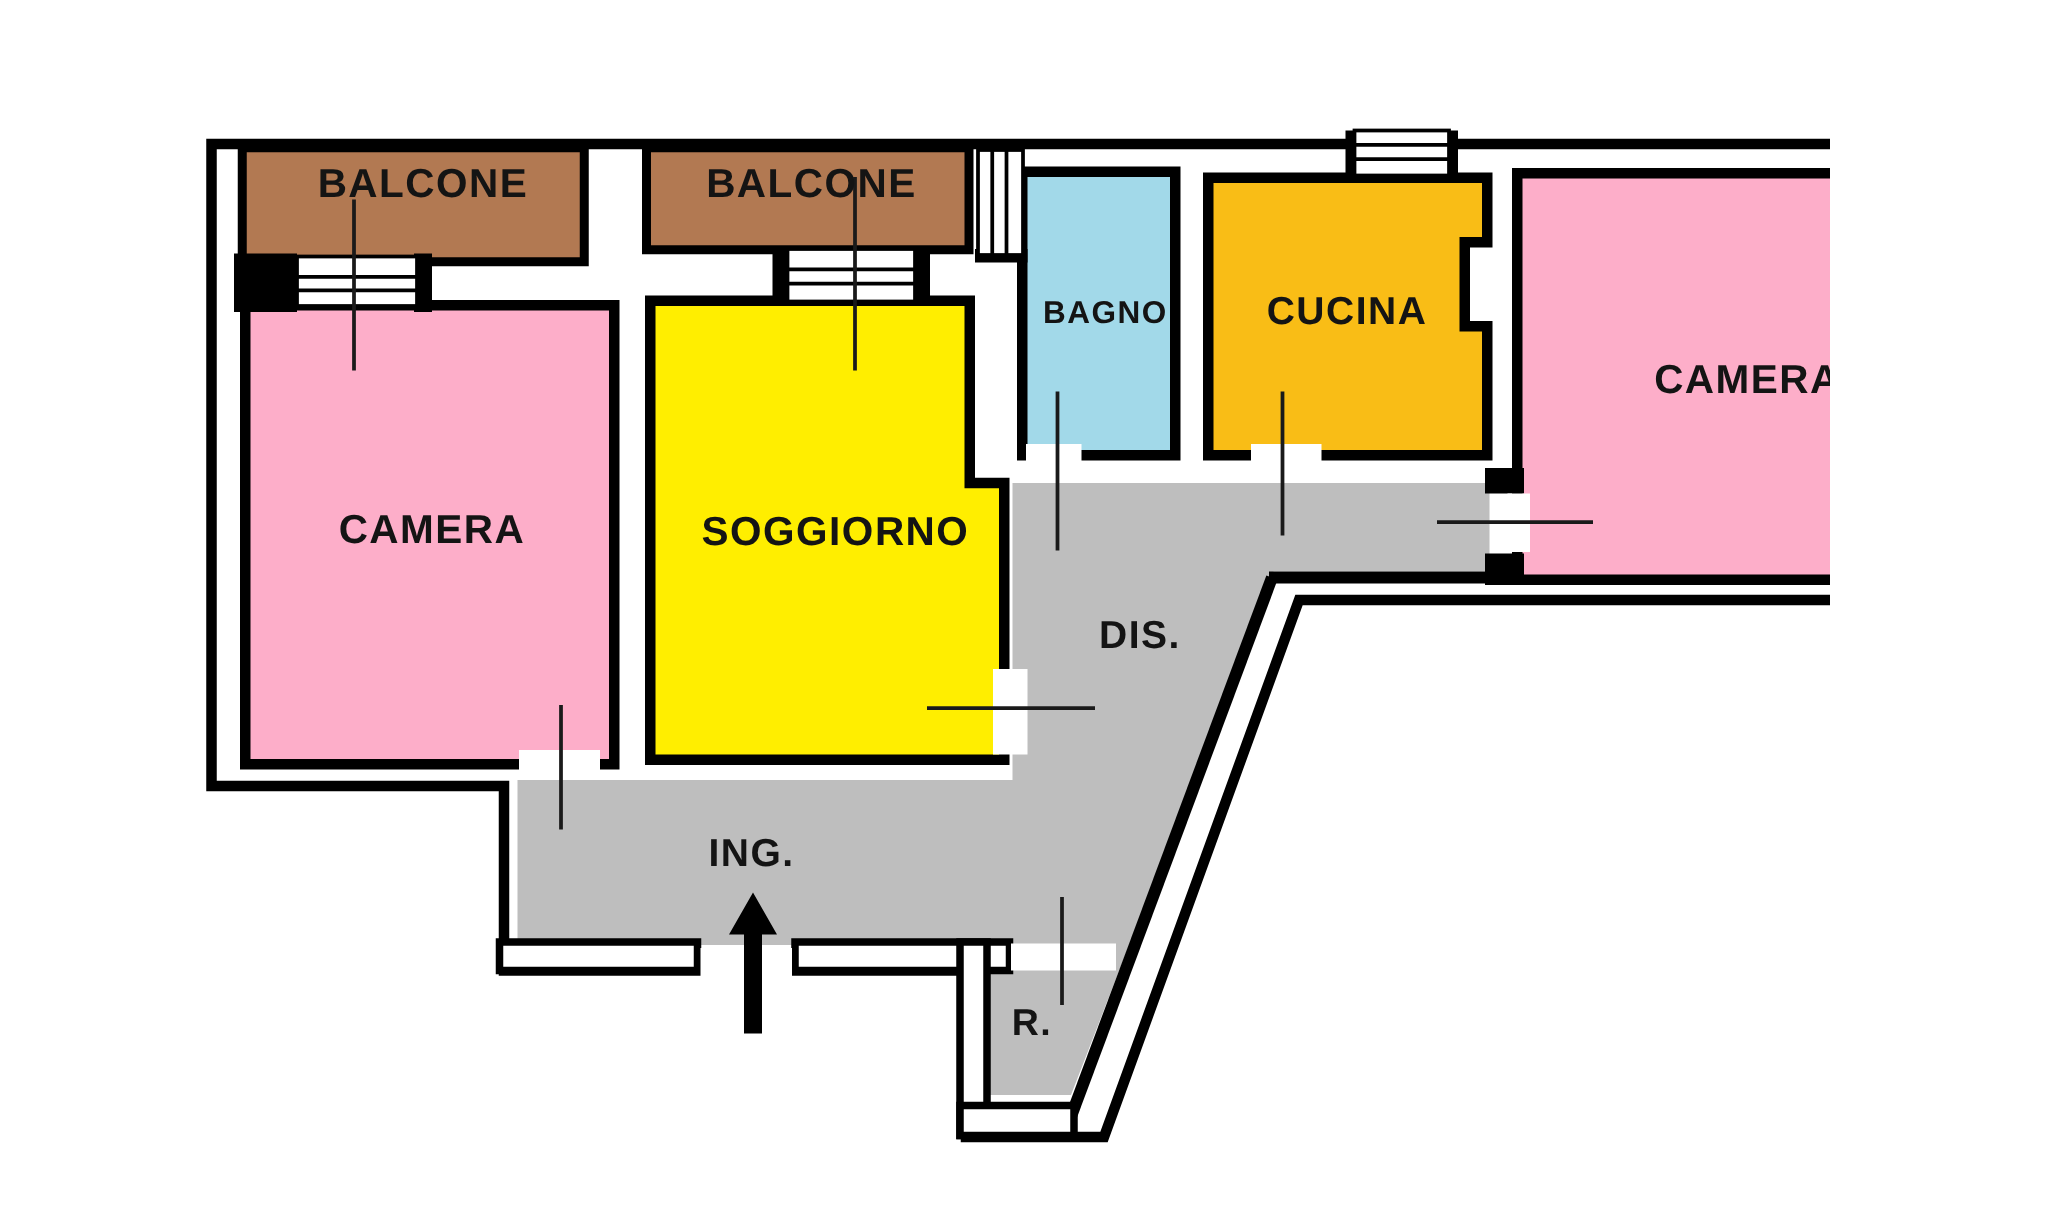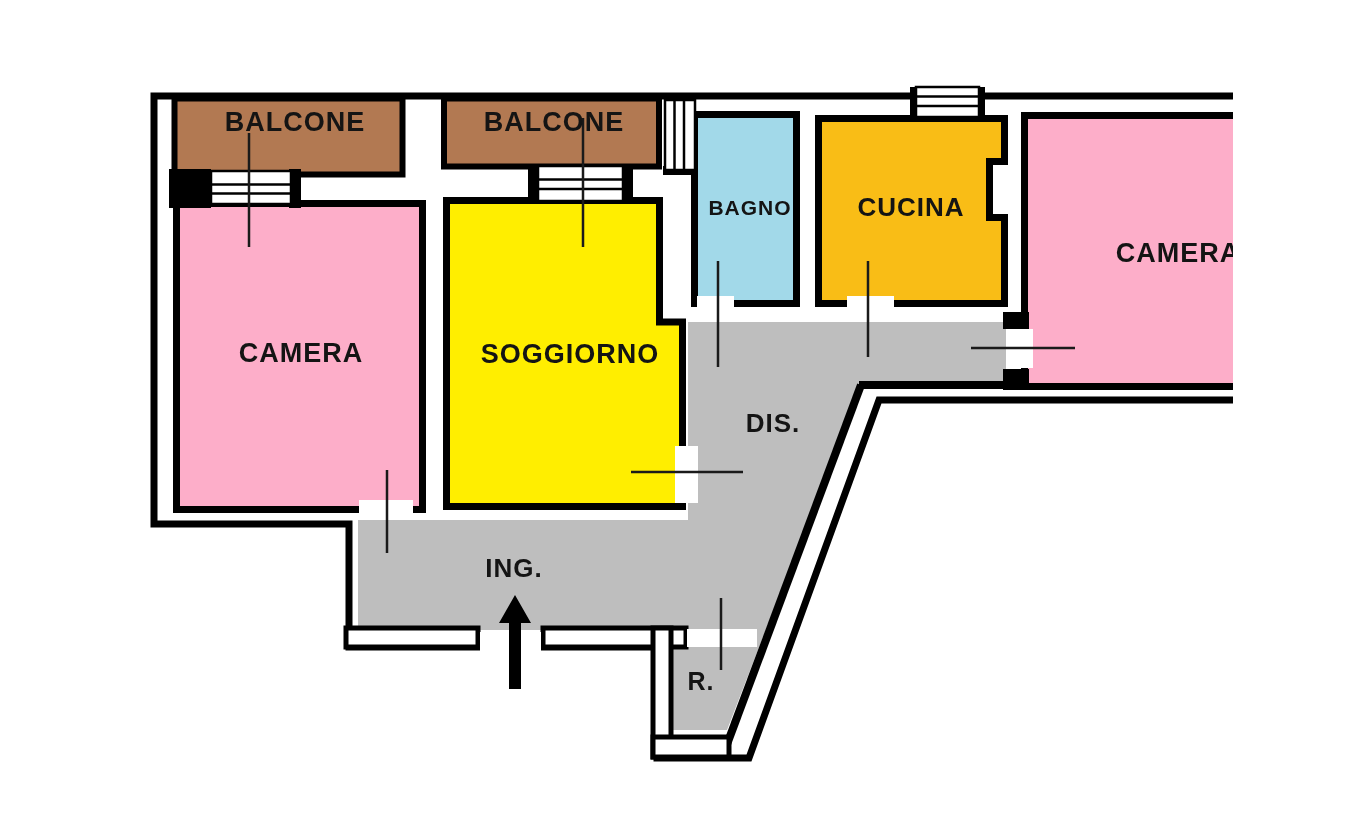--- a/index.html
+++ b/index.html
@@ -1,17 +1,17 @@
 <!DOCTYPE html>
 <html><head>
 <meta charset="utf-8">
 <style>
   html,body{margin:0;padding:0;background:#fff;}
   .stage{position:relative;width:1220px;height:818px;background:#fff;overflow:hidden;
-         font-family:"Liberation Sans", sans-serif;margin-left:13px;}
+         font-family:"Liberation Sans", sans-serif;}
   svg{display:block;}
   text{font-family:"Liberation Sans", sans-serif;font-weight:bold;fill:#141414;
        letter-spacing:1px;}
   .lbl-big{font-size:27px;}
   .lbl-mid{font-size:26px;}
   .lbl-small{font-size:21px;}
   .lbl-r{font-size:25px;}
 </style>
 </head>
 <body>

